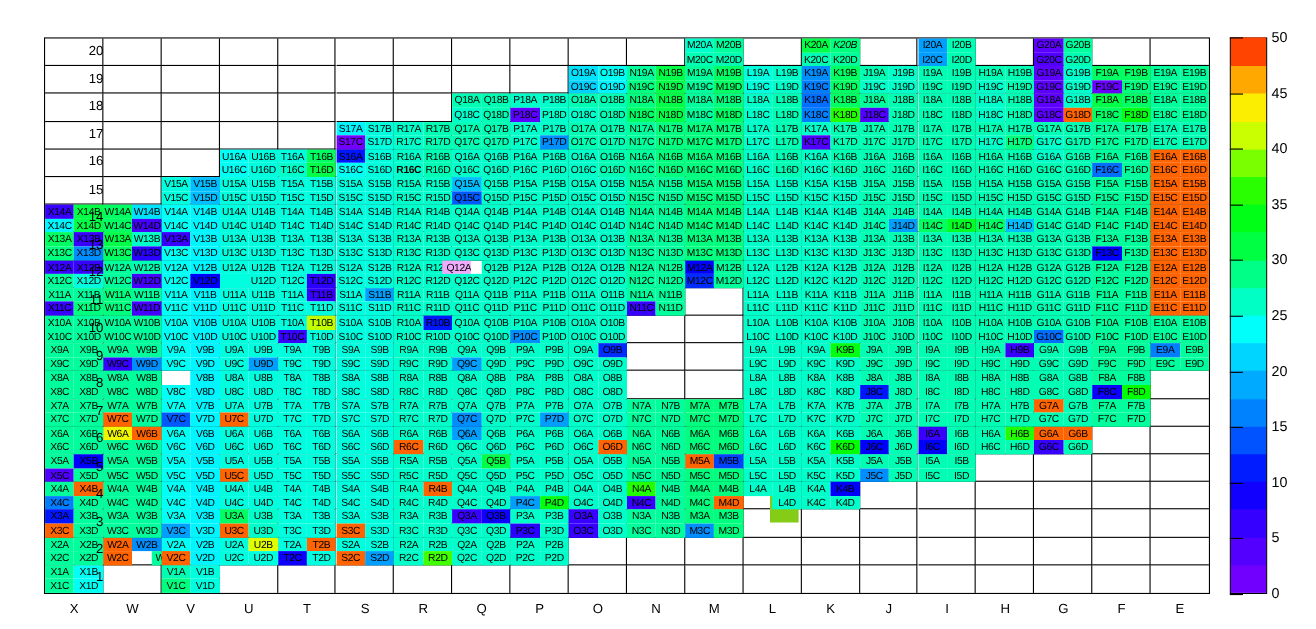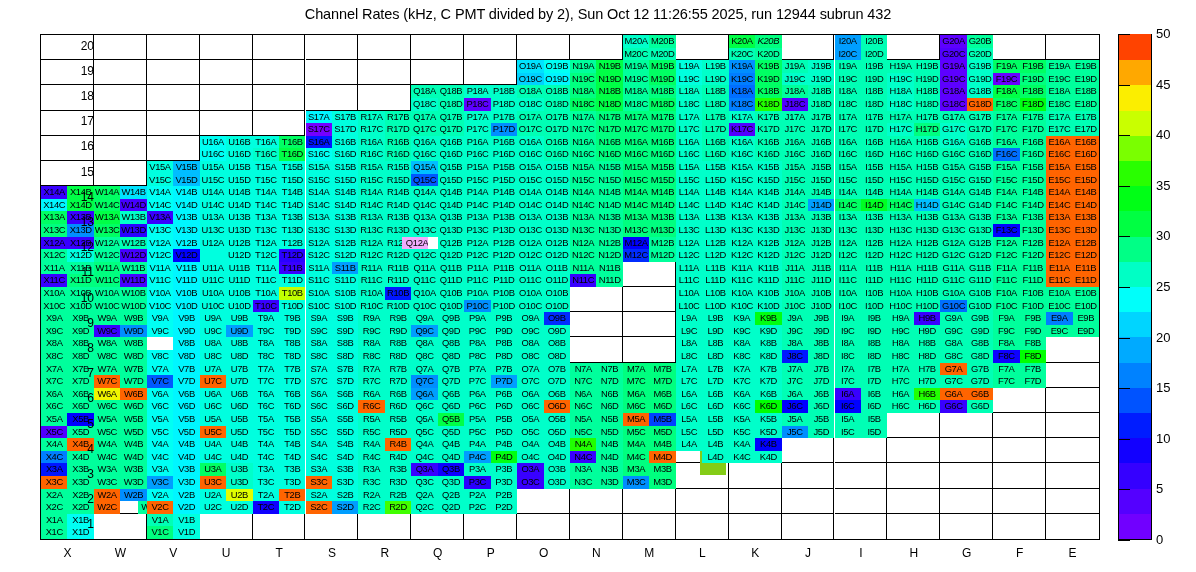--- a/index.html
+++ b/index.html
@@ -38,21 +38,20 @@
   }
   #cbar .seg{position:absolute;left:0;width:100%;}
   .cbtick{position:absolute;left:1118px;width:12px;height:0;border-top:1.4px solid #000;}
   .cblab{position:absolute;left:1156px;font-size:13px;color:#000;transform:translateY(-8px);}
 </style>
 </head>
 <body>
 
 <div id="root">
 
-  <div id="title">Channel Rates (kHz, C PMT divided by 2), Sun Oct 12 11:26:55 2025, run 12944 subrun 432</div>
 
   <div id="plot">
     <div id="grid">
         <div class="majcell" style="left: 0px; top: 0px; width: 52.9px; height: 25.2px;"></div>
         <div class="majcell" style="left: 52.9px; top: 0px; width: 52.9px; height: 25.2px;"></div>
         <div class="majcell" style="left: 105.8px; top: 0px; width: 52.9px; height: 25.2px;"></div>
         <div class="majcell" style="left: 158.7px; top: 0px; width: 52.9px; height: 25.2px;"></div>
         <div class="majcell" style="left: 211.6px; top: 0px; width: 52.9px; height: 25.2px;"></div>
         <div class="majcell" style="left: 264.5px; top: 0px; width: 52.9px; height: 25.2px;"></div>
         <div class="majcell" style="left: 317.4px; top: 0px; width: 52.9px; height: 25.2px;"></div>
@@ -315,21 +314,21 @@
         <div class="sub" title="T16C = 26 kHz" style="left: 211.6px; top: 113.4px; width: 26.45px; height: 12.6px; background: rgb(0, 255, 202); color: rgb(0, 0, 0);">T16C</div>
         <div class="sub" title="T16D = 31 kHz" style="left: 238.05px; top: 113.4px; width: 26.45px; height: 12.6px; background: rgb(0, 255, 70); color: rgb(0, 0, 0);">T16D</div>
         <div class="majcell" style="left: 264.5px; top: 100.8px; width: 52.9px; height: 25.2px;"></div>
         <div class="sub" title="S16A = 11 kHz" style="left: 264.5px; top: 100.8px; width: 26.45px; height: 12.6px; background: rgb(0, 22, 255); color: rgb(0, 0, 0);">S16A</div>
         <div class="sub" title="S16B = 25 kHz" style="left: 290.95px; top: 100.8px; width: 26.45px; height: 12.6px; background: rgb(0, 255, 223); color: rgb(0, 0, 0);">S16B</div>
         <div class="sub" title="S16C = 24 kHz" style="left: 264.5px; top: 113.4px; width: 26.45px; height: 12.6px; background: rgb(0, 255, 244); color: rgb(0, 0, 0);">S16C</div>
         <div class="sub" title="S16D = 25 kHz" style="left: 290.95px; top: 113.4px; width: 26.45px; height: 12.6px; background: rgb(0, 255, 223); color: rgb(0, 0, 0);">S16D</div>
         <div class="majcell" style="left: 317.4px; top: 100.8px; width: 52.9px; height: 25.2px;"></div>
         <div class="sub" title="R16A = 26 kHz" style="left: 317.4px; top: 100.8px; width: 26.45px; height: 12.6px; background: rgb(0, 255, 202); color: rgb(0, 0, 0);">R16A</div>
         <div class="sub" title="R16B = 27 kHz" style="left: 343.85px; top: 100.8px; width: 26.45px; height: 12.6px; background: rgb(0, 255, 181); color: rgb(0, 0, 0);">R16B</div>
-        <div class="sub" title="R16C = 26 kHz" style="left: 317.4px; top: 113.4px; width: 26.45px; height: 12.6px; background: rgb(0, 255, 202); color: rgb(0, 0, 0);">R16C</div>
+        <div class="sub" title="R16C = 26 kHz" style="left: 317.4px; top: 113.4px; width: 26.45px; height: 12.6px; background: rgb(0, 255, 202); color: rgb(0, 0, 0); font-weight: bold;">R16C</div>
         <div class="sub" title="R16D = 27 kHz" style="left: 343.85px; top: 113.4px; width: 26.45px; height: 12.6px; background: rgb(0, 255, 181); color: rgb(0, 0, 0);">R16D</div>
         <div class="majcell" style="left: 370.3px; top: 100.8px; width: 52.9px; height: 25.2px;"></div>
         <div class="sub" title="Q16A = 26 kHz" style="left: 370.3px; top: 100.8px; width: 26.45px; height: 12.6px; background: rgb(0, 255, 202); color: rgb(0, 0, 0);">Q16A</div>
         <div class="sub" title="Q16B = 26 kHz" style="left: 396.75px; top: 100.8px; width: 26.45px; height: 12.6px; background: rgb(0, 255, 202); color: rgb(0, 0, 0);">Q16B</div>
         <div class="sub" title="Q16C = 26 kHz" style="left: 370.3px; top: 113.4px; width: 26.45px; height: 12.6px; background: rgb(0, 255, 202); color: rgb(0, 0, 0);">Q16C</div>
         <div class="sub" title="Q16D = 26 kHz" style="left: 396.75px; top: 113.4px; width: 26.45px; height: 12.6px; background: rgb(0, 255, 202); color: rgb(0, 0, 0);">Q16D</div>
         <div class="majcell" style="left: 423.2px; top: 100.8px; width: 52.9px; height: 25.2px;"></div>
         <div class="sub" title="P16A = 26 kHz" style="left: 423.2px; top: 100.8px; width: 26.45px; height: 12.6px; background: rgb(0, 255, 202); color: rgb(0, 0, 0);">P16A</div>
         <div class="sub" title="P16B = 26 kHz" style="left: 449.65px; top: 100.8px; width: 26.45px; height: 12.6px; background: rgb(0, 255, 202); color: rgb(0, 0, 0);">P16B</div>
         <div class="sub" title="P16C = 26 kHz" style="left: 423.2px; top: 113.4px; width: 26.45px; height: 12.6px; background: rgb(0, 255, 202); color: rgb(0, 0, 0);">P16C</div>

